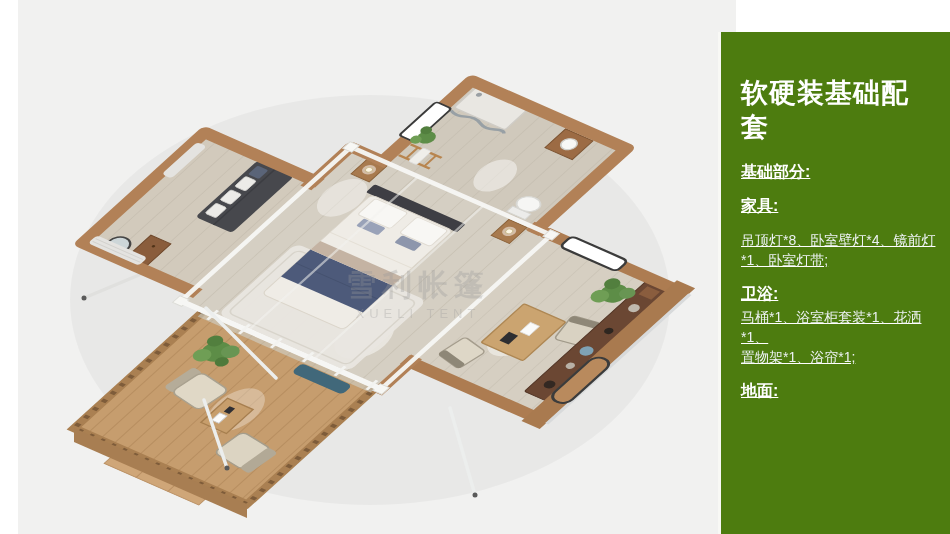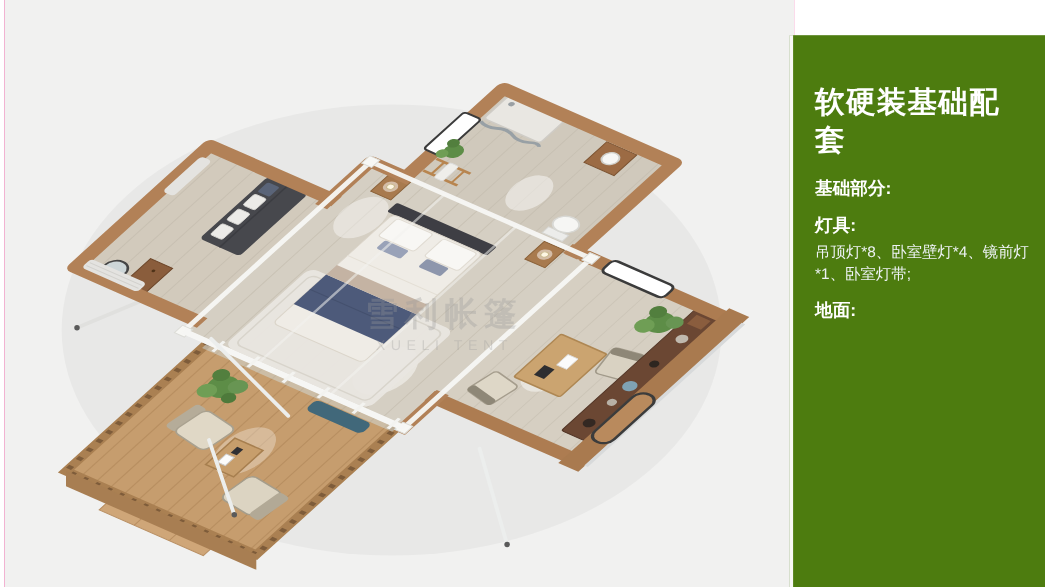--- a/index.html
+++ b/index.html
@@ -1,25 +1,25 @@
 <!DOCTYPE html>
 <html><head>
 <meta charset="utf-8">
 <style>
   html,body{margin:0;padding:0;background:#ffffff;}
   .stage{position:relative;width:950px;height:534px;overflow:hidden;
          font-family:"Liberation Sans","DejaVu Sans",sans-serif;}
-  .scene{position:absolute;left:4px;top:0;width:718px;height:534px;background:#ec4899;}
+  .scene{position:absolute;left:18px;top:0;width:718px;height:534px;background:#d946ef;}
   .scene svg{display:block;}
   .panel{position:absolute;top:0;right:0;width:232px;height:534px;
          background:#4d7c0f;border-left:3px solid #f8f8f5;box-sizing:border-box;
          padding:44px 14px 0 20px;color:#ffffff;margin-top:32px;}
   .panel h1{font-size:27px;line-height:34px;letter-spacing:1px;margin:0 0 18px;
             font-weight:700;color:#ffffff;}
-  .sec{margin:0 0 14px;}
+  .sec{margin:0 0 14px;text-decoration:underline;}
   .sec h2{font-size:16px;line-height:20px;margin:0 0 3px;font-weight:700;color:#ffffff;}
   .sec p{font-size:14px;line-height:20px;margin:0;color:#edf2f4;white-space:pre-line;}
 </style>
 </head>
 <body>
 
 <div class="stage">
 
   <div class="scene">
     <svg width="718" height="534" viewBox="0 0 718 534">
@@ -238,28 +238,33 @@
   </div>
 
   <aside class="panel">
     <h1>软硬装基础配套</h1>
 
     <div class="sec">
       <h2>基础部分:</h2>
     </div>
 
     <div class="sec">
-    </div>
-
-    <div class="sec">
-      <h2>灯具:</h2>
+      <h2>家具:</h2>
+    </div>
+
+    <div class="sec">
       <p>吊顶灯*8、卧室壁灯*4、镜前灯
 *1、卧室灯带;</p>
     </div>
 
+    <div class="sec">
+      <h2>卫浴:</h2>
+      <p>马桶*1、浴室柜套装*1、花洒*1、
+置物架*1、浴帘*1;</p>
+    </div>
 
     <div class="sec">
       <h2>地面:</h2>
 
     </div>
   </aside>
 
 </div>
 
 </body></html>

